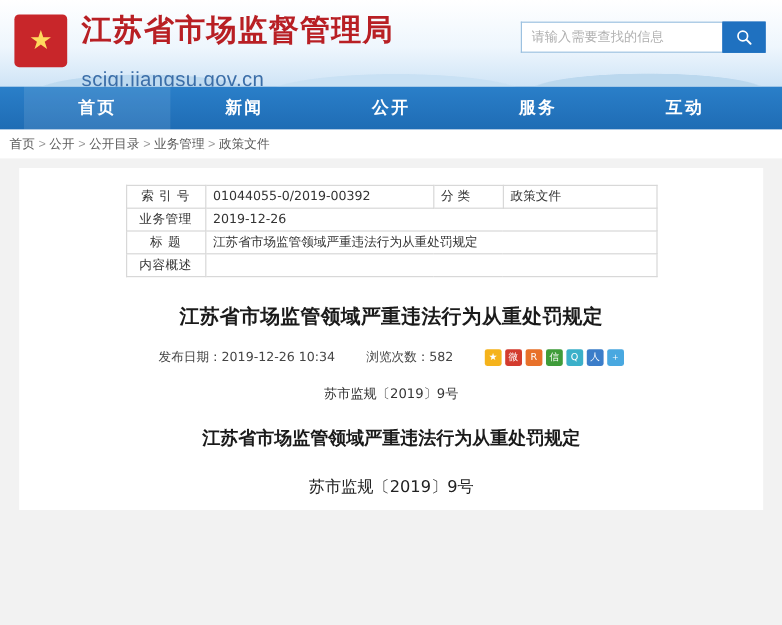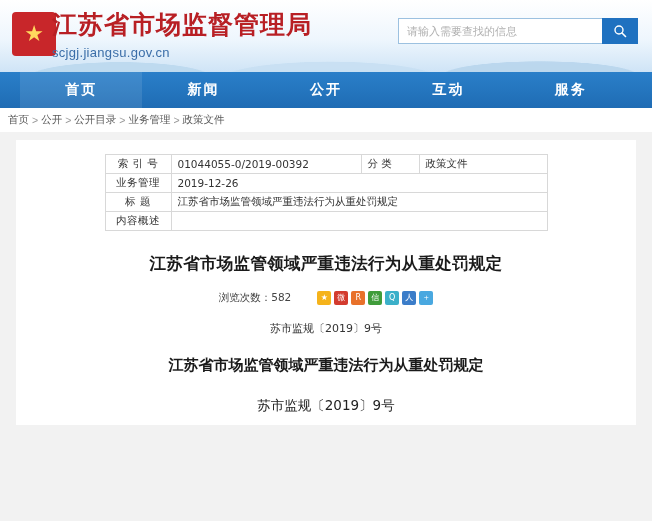--- a/index.html
+++ b/index.html
@@ -38,45 +38,45 @@
     background: #c8262a;
     display: flex; align-items: center; justify-content: center;
   }
   .emblem .star {
     color: #ffd95e;
     font-size: 22px;
     line-height: 1;
   }
   .brand {
     position: absolute;
-    left: 52px; top: 8px;
+    left: 68px; top: 8px;
   }
   .brand-title {
     font-family: "DejaVu Sans", "Liberation Sans", sans-serif;
     font-size: 25px;
     font-weight: bold;
     color: #b81f24;
     letter-spacing: 1px;
     white-space: nowrap;
   }
   .brand-url {
-    margin-top: 4px;
-    font-size: 13px;
+    margin-top: 16px;
+    font-size: 17px;
     color: #3b6ea8;
     letter-spacing: .3px;
   }
   .search-wrap {
     position: absolute;
     right: 14px; top: 18px;
     display: flex;
     align-items: center;
     height: 26px;
   }
   .search-input {
-    width: 204px;
+    width: 168px;
     height: 26px;
     border: 1px solid #9cc1e0;
     border-right: none;
     background: #fff;
     font-size: 11px;
     color: #333;
     padding: 0 8px;
     outline: none;
     font-family: "Liberation Sans", sans-serif;
   }
@@ -264,22 +264,22 @@
         <line x1="9" y1="9" x2="12.5" y2="12.5" stroke="#ffffff" stroke-width="1.6" stroke-linecap="round"></line>
       </svg>
     </div>
   </div>
 </div>
 
 <div class="nav">
   <div class="nav-item active">首页</div>
   <div class="nav-item">新闻</div>
   <div class="nav-item">公开</div>
+  <div class="nav-item">服务</div>
   <div class="nav-item">互动</div>
-  <div class="nav-item">服务</div>
 </div>
 
 <div class="breadcrumb">
   <a>首页</a>
   <span class="sep">&gt;</span>
   <a>公开</a>
   <span class="sep">&gt;</span>
   <a>公开目录</a>
   <span class="sep">&gt;</span>
   <a>业务管理</a>
@@ -310,20 +310,23 @@
         <td class="lbl tall">内容概述</td>
         <td class="val tall" colspan="3"></td>
       </tr>
     </tbody>
       </table>
 
     <div class="doc-title">江苏省市场监管领域严重违法行为从重处罚规定</div>
 
     <div class="info-line">
       <div>
+        <span>发布日期：</span><span>2019-12-26 10:34</span>
+      </div>
+      <div>
         <span>浏览次数：</span><span>582</span>
       </div>
       <div class="share-icons">
         <span class="si1">★</span>
         <span class="si2">微</span>
         <span class="si3">R</span>
         <span class="si4">信</span>
         <span class="si5">Q</span>
         <span class="si6">人</span>
         <span class="si7">＋</span>

